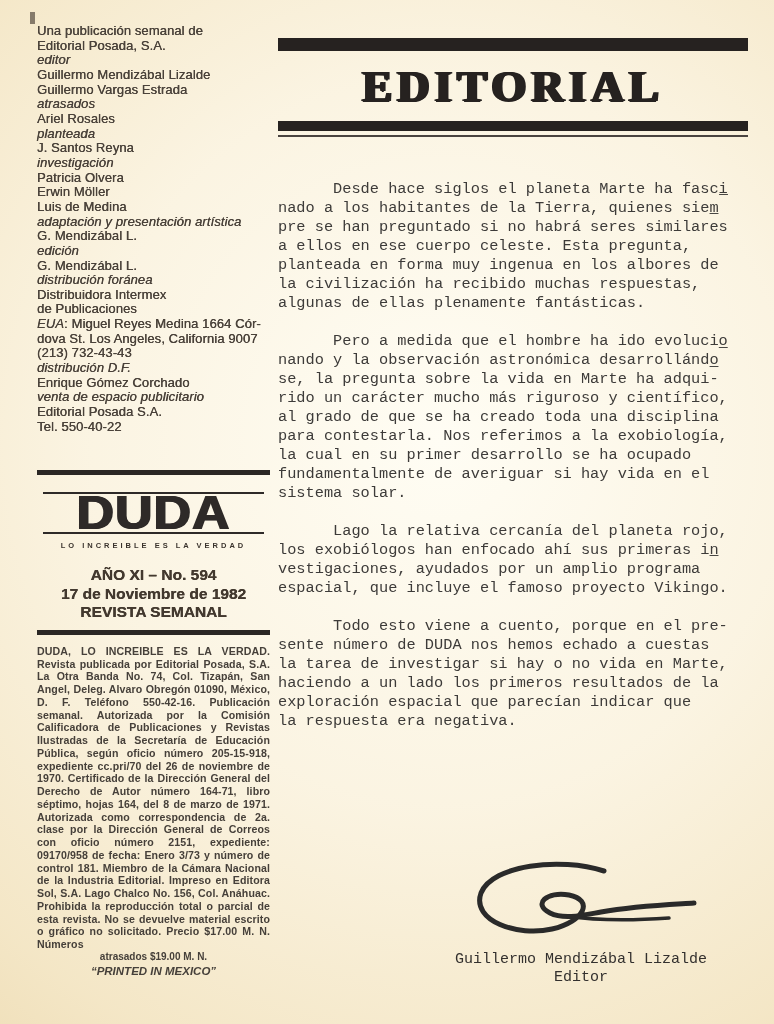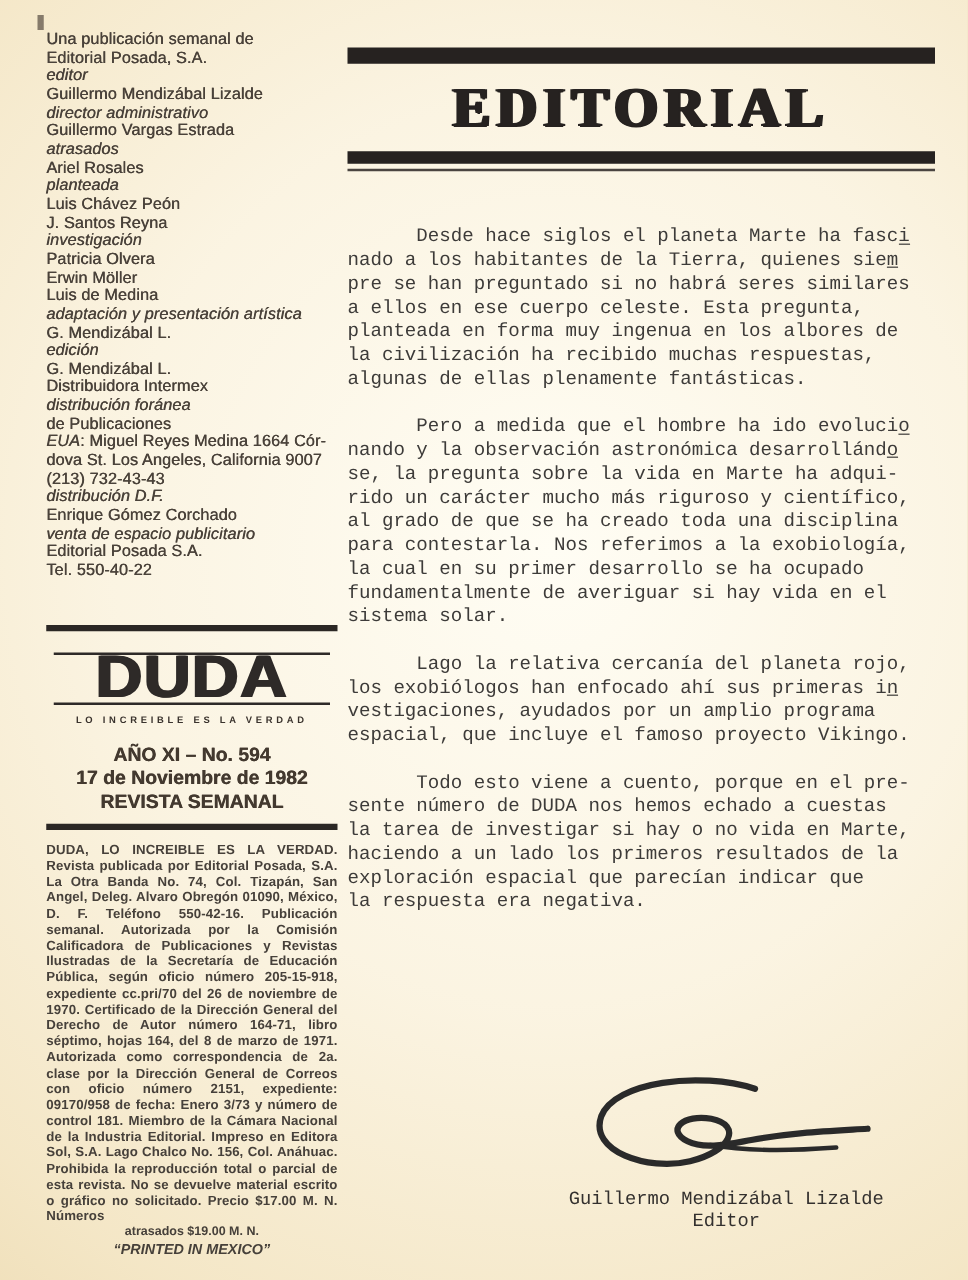--- a/index.html
+++ b/index.html
@@ -62,37 +62,35 @@
 
 <div class="page">
   <div class="scan-mark"></div>
 
   <aside class="masthead">
     <div id="credits">
         <div class="credit normal">Una publicación semanal de</div>
         <div class="credit normal">Editorial Posada, S.A.</div>
         <div class="credit italic">editor</div>
         <div class="credit normal">Guillermo Mendizábal Lizalde</div>
-        <div class="credit italic">director administrativo</div>
         <div class="credit normal">Guillermo Vargas Estrada</div>
         <div class="credit italic">atrasados</div>
         <div class="credit normal">Ariel Rosales</div>
         <div class="credit italic">planteada</div>
-        <div class="credit normal">Luis Chávez Peón</div>
         <div class="credit normal">J. Santos Reyna</div>
         <div class="credit italic">investigación</div>
         <div class="credit normal">Patricia Olvera</div>
         <div class="credit normal">Erwin Möller</div>
         <div class="credit normal">Luis de Medina</div>
         <div class="credit italic">adaptación y presentación artística</div>
         <div class="credit normal">G. Mendizábal L.</div>
         <div class="credit italic">edición</div>
         <div class="credit normal">G. Mendizábal L.</div>
+        <div class="credit italic">distribución foránea</div>
         <div class="credit normal">Distribuidora Intermex</div>
-        <div class="credit italic">distribución foránea</div>
         <div class="credit normal">de Publicaciones</div>
         <div class="credit normal"><span class="lead-it">EUA</span>: Miguel Reyes Medina 1664 Cór-</div>
         <div class="credit normal">dova St. Los Angeles, California 9007</div>
         <div class="credit normal">(213) 732-43-43</div>
         <div class="credit italic">distribución D.F.</div>
         <div class="credit normal">Enrique Gómez Corchado</div>
         <div class="credit italic">venta de espacio publicitario</div>
         <div class="credit normal">Editorial Posada S.A.</div>
         <div class="credit normal">Tel. 550-40-22</div>
       </div>

